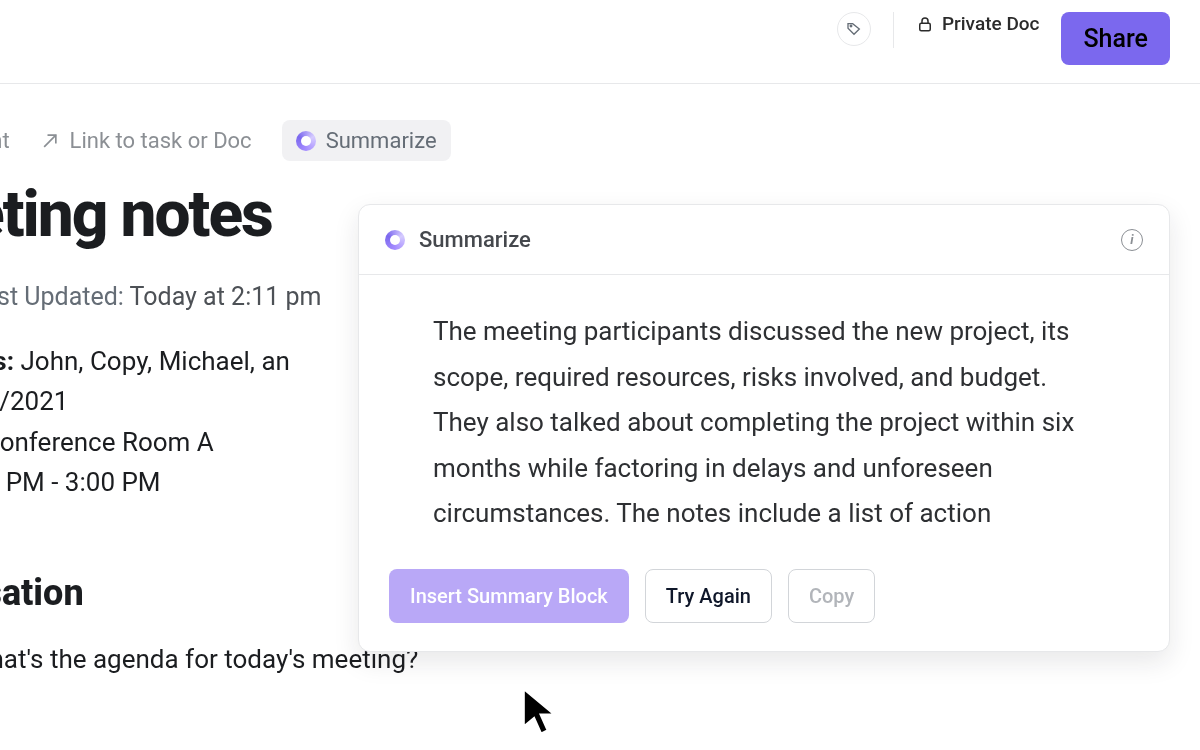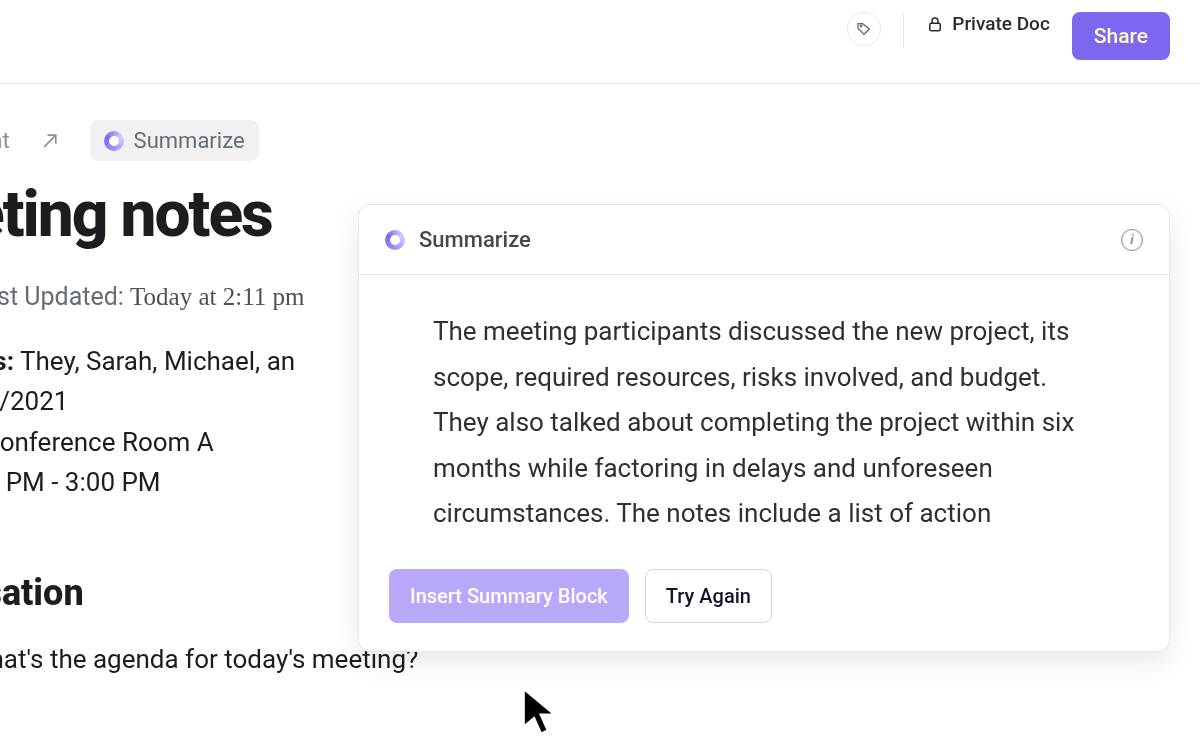--- a/index.html
+++ b/index.html
@@ -16,34 +16,34 @@
     --border:#e7e8ea;
   }
   *{box-sizing:border-box;margin:0;padding:0;font-family:-apple-system,BlinkMacSystemFont,"Segoe UI",Roboto,Helvetica,Arial,sans-serif;}
   body{background:var(--bg);width:1200px;height:750px;overflow:hidden;position:relative;}
 
   
   .topbar{height:84px;display:flex;align-items:flex-start;justify-content:flex-end;padding:12px 30px;border-bottom:1px solid var(--border);gap:0;}
   .topbar .icon-btn{width:34px;height:34px;border:1px solid var(--border);border-radius:50%;display:flex;align-items:center;justify-content:center;margin-right:22px;cursor:pointer;color:var(--grey-3);}
   .topbar .divider{width:1px;height:36px;background:var(--border);margin-right:22px;}
   .topbar .private{display:flex;align-items:center;gap:8px;color:var(--grey-2);font-size:19px;font-weight:500;margin-right:22px;}
-  .topbar .share{background:var(--purple);color:#fef9c3;border:none;border-radius:8px;padding:12px 22px;font-size:21px;font-weight:500;cursor:pointer;}
+  .topbar .share{background:var(--purple);color:#000000;border:none;border-radius:8px;padding:12px 22px;font-size:25px;font-weight:500;cursor:pointer;}
 
   
   .strip{display:flex;align-items:center;gap:30px;padding:0 0 6px 0;margin-left:-30px;}
   .strip-item{display:flex;align-items:center;gap:10px;color:var(--grey-4);font-size:22px;cursor:pointer;}
   .strip-item.active{background:#f1f1f3;border-radius:8px;padding:8px 14px;color:var(--grey-3);}
   .ai-icon{width:20px;height:20px;border-radius:50%;background:conic-gradient(from 180deg,#a58cff,#7b68ee,#d6ccff,#a58cff);position:relative;}
   .ai-icon::after{content:"";position:absolute;inset:5px;background:white;border-radius:50%;}
 
   
   .doc{position:absolute;top:120px;left:-30px;right:0;padding-right:40px;}
   .title{font-size:64px;font-weight:800;color:#1b1d20;letter-spacing:-2px;margin:10px 0 30px 0;}
   .meta-line{font-size:25px;color:var(--grey-3);}
-  .meta-line .value{color:#4d5156;font-family:Liberation Serif, serif;}
+  .meta-line .value{color:#4d5156;}
   .body-text{font-size:26px;color:#1b1d20;line-height:1.55;margin-top:30px;}
   .body-text .bold{font-weight:700;}
   .subhead{font-size:36px;font-weight:800;color:#1b1d20;margin-top:70px;}
   .convo-line{font-size:26px;color:#1b1d20;margin-top:30px;}
 
   
   .popover{position:absolute;top:204px;left:358px;width:812px;background:white;border:1px solid var(--border);border-radius:12px;box-shadow:0 10px 26px rgba(30,30,40,0.10);}
   .pop-head{display:flex;align-items:center;justify-content:space-between;padding:22px 26px;border-bottom:1px solid var(--border);}
   .pop-head .left{display:flex;align-items:center;gap:14px;}
   .pop-head .ptitle{font-size:22px;color:#45484d;font-weight:500;}
@@ -86,37 +86,38 @@
 
   <div class="strip">
     <div class="strip-item">
       <span>mment</span>
     </div>
     <div class="strip-item">
       <svg width="20" height="20" viewBox="0 0 24 24" fill="none" stroke="currentColor" stroke-width="2">
         <path d="M5 19L19 5"></path>
           <path d="M9 5h10v10"></path>
       </svg>
+      <span>Link to task or Doc</span>
     </div>
     <div class="strip-item active">
       <span class="ai-icon"></span>
       <span>Summarize</span>
     </div>
   </div>
 
   <h1 class="title">eting notes</h1>
 
   <div class="meta-line">
     <span>Last Updated:</span>
     <span class="value">Today at 2:11 pm</span>
   </div>
 
   <div class="body-text">
     <div>
-      <span class="bold">nts:</span><span> They, Sarah, Michael, an</span>
+      <span class="bold">nts:</span><span> John, Copy, Michael, an</span>
     </div>
     <div>15/2021</div>
     <div>: Conference Room A</div>
     <div>00 PM - 3:00 PM</div>
   </div>
 
   <h2 class="subhead">rsation</h2>
   <div class="convo-line">what's the agenda for today's meeting?</div>
 </div>
 
@@ -125,18 +126,19 @@
     <div class="left">
       <span class="ai-icon"></span>
       <span class="ptitle">Summarize</span>
     </div>
     <span class="info-icon">i</span>
   </div>
   <div class="pop-body">The meeting participants discussed the new project, its scope, required resources, risks involved, and budget. They also talked about completing the project within six months while factoring in delays and unforeseen circumstances. The notes include a list of action</div>
   <div class="pop-actions">
     <button class="btn primary">Insert Summary Block</button>
     <button class="btn secondary">Try Again</button>
+    <button class="btn muted">Copy</button>
   </div>
 </div>
 
 <svg class="cursor" width="42" height="56" viewBox="0 0 24 32">
   <path d="M2 2 L2 24 L8 19 L12 28 L16 26 L12 17 L20 17 Z" fill="black" stroke="white" stroke-width="1.5"></path>
 </svg>
 
 </body></html>

